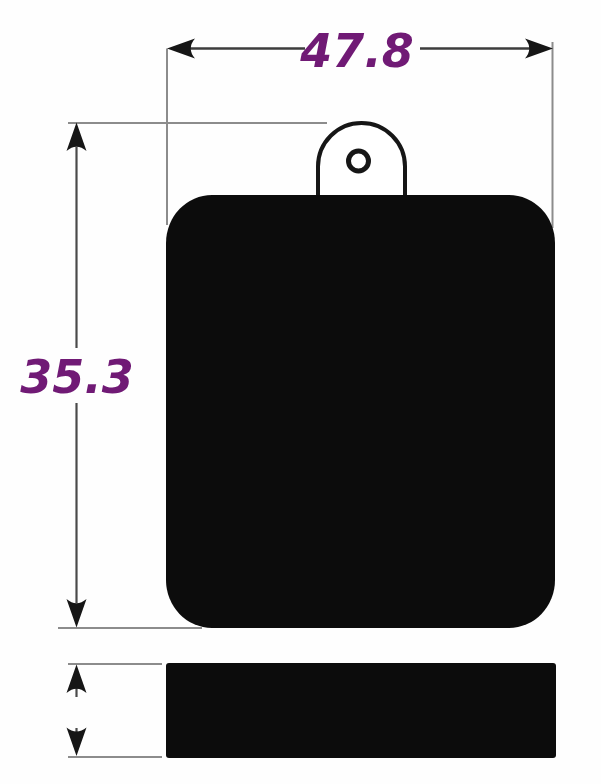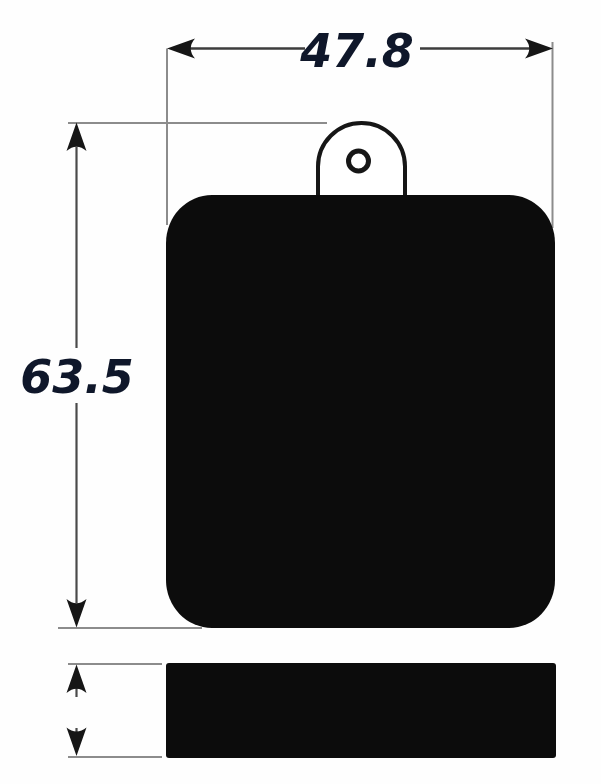--- a/index.html
+++ b/index.html
@@ -21,21 +21,21 @@
     top: 0;
   }
   .dim-label {
     position: absolute;
     transform: translate(-50%, -50%);
     font-family: "DejaVu Sans", sans-serif;
     font-weight: bold;
     font-style: italic;
     font-size: 46px;
     line-height: 1;
-    color: #0f172a;
+    color: #701a75;
     letter-spacing: 0px;
     white-space: nowrap;
     user-select: none;
   }
   .lbl-width    { left: 357px; top: 51px;  }
   .lbl-height   { left: 77px;  top: 377px; }
   .lbl-thickness{ left: 81px;  top: 714px; }
 </style>
 </head>
 <body>
@@ -77,16 +77,16 @@
       <rect x="166" y="195" width="389" height="433" rx="46" ry="48" fill="#0c0c0c"></rect>
     </g>
 
     <g>
       <rect x="166" y="663" width="390" height="95" rx="3" ry="3" fill="#0c0c0c"></rect>
     </g>
   </svg>
 
   <div class="dim-label lbl-width">47.8</div>
 
-  <div class="dim-label lbl-height">63.5</div>
+  <div class="dim-label lbl-height">35.3</div>
 
 
 </div>
 
 </body></html>

